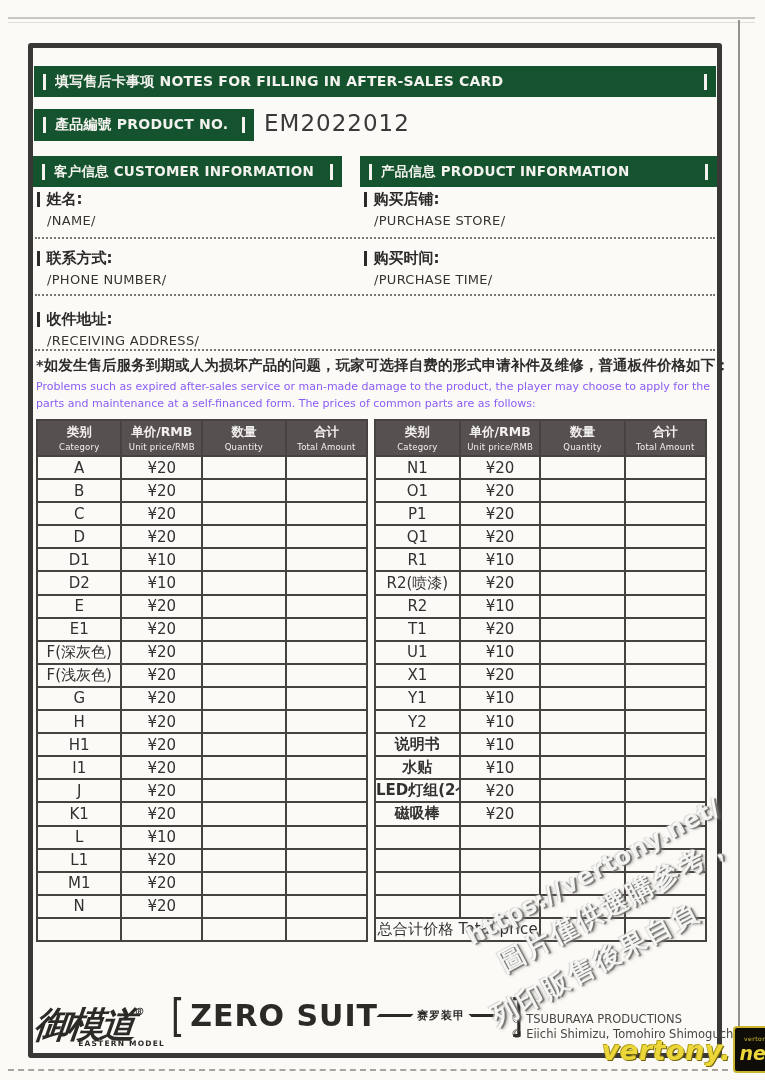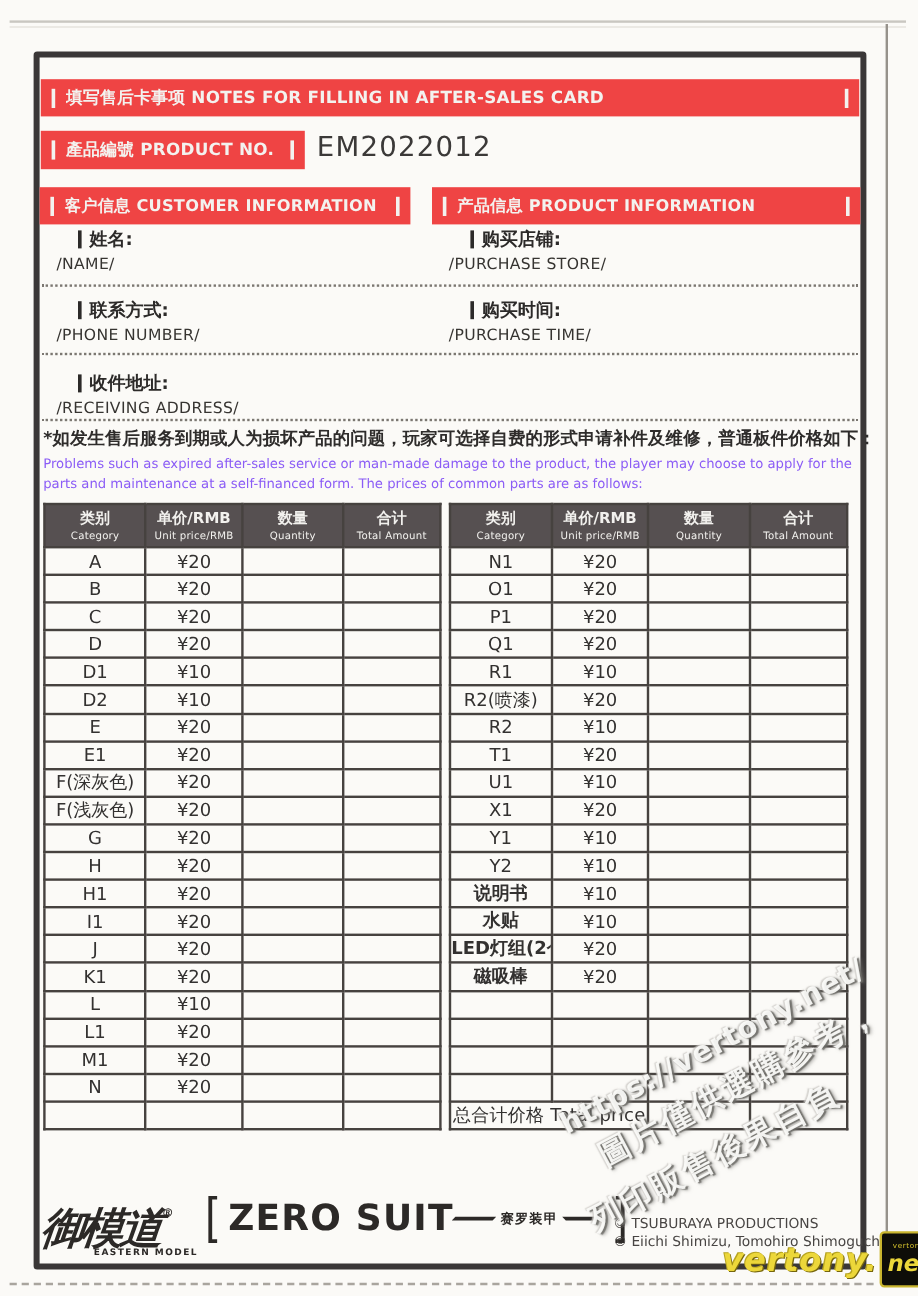--- a/index.html
+++ b/index.html
@@ -10,36 +10,36 @@
   
   .scanline-top1 { position:absolute; left:8px; right:10px; top:17px; height:2px; background:#c9c7c1; }
   .scanline-top2 { position:absolute; left:8px; right:10px; top:22px; height:1px; background:#e0ded8; }
   .scanline-right { position:absolute; top:20px; height:1050px; left:738px; width:2px; background:#96928b; }
   .scanline-bottom { position:absolute; left:8px; width:720px; top:1069px; border-top:2px dashed #a9a59e; }
 
   
   .card { position:absolute; left:28px; top:43px; width:694px; height:1015px; border:5px solid #3a3737; border-radius:3px; }
 
   
-  .bar { position:absolute; background:#ef4444; color:#f3f2ef; display:flex; align-items:center; padding:0 9px; gap:9px; }
+  .bar { position:absolute; background:#14532d; color:#f3f2ef; display:flex; align-items:center; padding:0 9px; gap:9px; }
   .bar-text { flex:1; font-weight:bold; letter-spacing:0.2px; white-space:nowrap; overflow:hidden; }
   .pipe { width:3px; height:16px; background:#f3f2ef; flex:0 0 auto; }
   .title-bar { left:1px; top:18px; width:682px; height:31px; }
   .title-bar .bar-text { font-size:14px; }
   .productno-bar { left:1px; top:61px; width:220px; height:32px; }
   .productno-bar .bar-text { font-size:14px; }
   .section-bar { height:31px; top:108px; }
   .section-bar .bar-text { font-size:13.5px; }
   .customer-bar { left:0px; width:309px; }
   .productinfo-bar { left:327px; width:357px; }
   .product-no-value { position:absolute; left:231px; top:62px; font-size:23px; letter-spacing:1px; color:#3b3938; font-weight:500; }
 
   
   .field { position:absolute; }
-  .field .lbl { display:flex; align-items:center; gap:7px; font-size:15px; font-weight:bold; color:#2c2a29;margin-left:28px; }
+  .field .lbl { display:flex; align-items:center; gap:7px; font-size:15px; font-weight:bold; color:#2c2a29; }
   .vbar { width:2.5px; height:15px; background:#2c2a29; flex:0 0 auto; }
   .field .ph { margin:4px 0 0 10px; font-size:13px; letter-spacing:0.3px; color:#363431; }
   .f-name   { left:4px;  top:142px; }
   .f-store  { left:331px; top:142px; }
   .f-phone  { left:4px;  top:201px; }
   .f-time   { left:331px; top:201px; }
   .f-addr   { left:4px;  top:262px; }
   .dotline { position:absolute; left:2px; width:680px; border-top:2.5px dotted #7b7771; }
   .dot1 { top:189px; } .dot2 { top:246px; } .dot3 { top:301px; }
 

